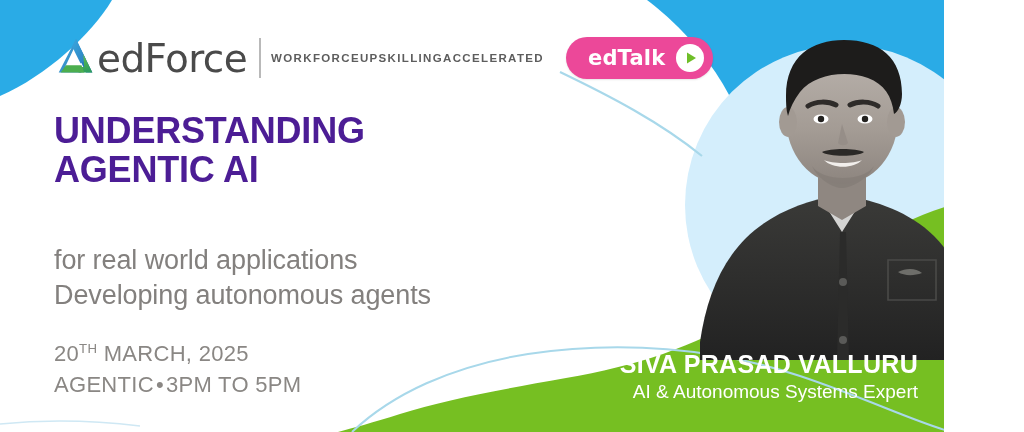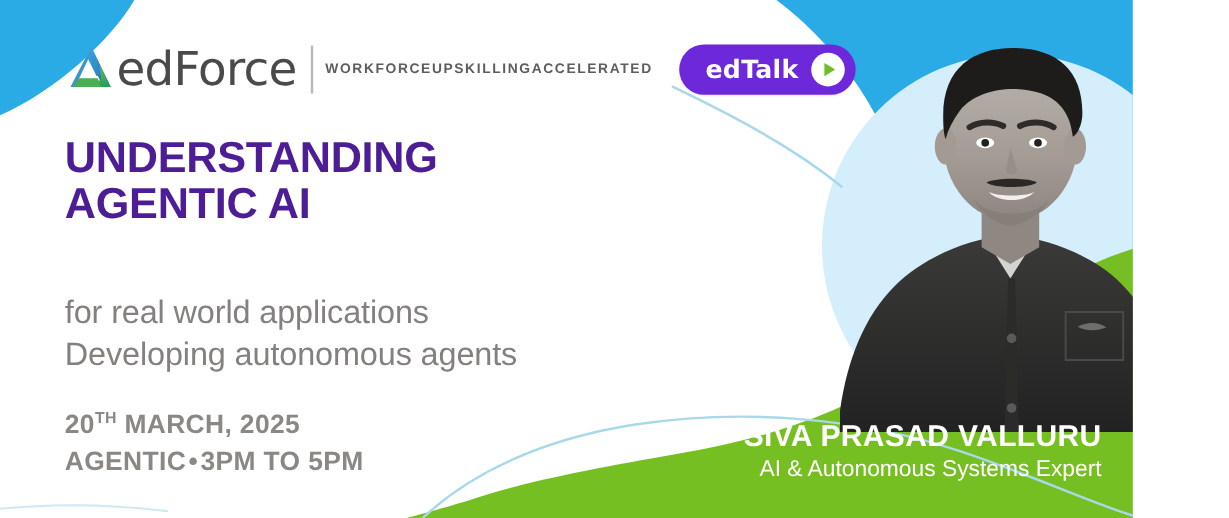--- a/index.html
+++ b/index.html
@@ -39,21 +39,21 @@
   }
   .logo-tagline {
     display:flex; flex-direction:row; justify-content:center;
     color:#5d5d5d; font-size:11.5px; font-weight:700;
     letter-spacing:1.35px; line-height:1.28;
     font-family:"Liberation Sans", sans-serif;
   }
   .edtalk-pill {
     margin-left:22px;
     display:flex; align-items:center; gap:11px;
-    background:#6d28d9; border-radius:999px;
+    background:#ec4899; border-radius:999px;
     padding:7px 9px 7px 22px;
     box-shadow:0 1px 2px rgba(0,0,0,0.10);
   }
   .edtalk-label {
     color:#ffffff; font-size:21px; font-weight:700;
     letter-spacing:0.2px; line-height:1;
     font-family:"DejaVu Sans", sans-serif;
   }
   .edtalk-play {
     width:28px; height:28px; border-radius:50%;
@@ -80,21 +80,21 @@
     font-size:27px; font-weight:400;
     line-height:1.28; letter-spacing:-0.1px;
     font-family:"Liberation Sans", sans-serif;
   }
   .subhead span { display:block; }
 
   .datetime {
     position:absolute; left:54px; top:339px;
     z-index:20;
     color:#8a8784;
-    font-size:22px; font-weight:700;
+    font-size:22px; font-weight:400;
     line-height:1.40; letter-spacing:0.3px;
     font-family:"Liberation Sans", sans-serif;
   }
   .datetime .dt-line { display:block; white-space:nowrap; }
   .datetime sup { font-size:0.60em; vertical-align:super; letter-spacing:0.3px; }
   .datetime .sep { padding:0 2px; }
 
   
   .speaker-block {
     position:absolute; right:26px; bottom:28px;

